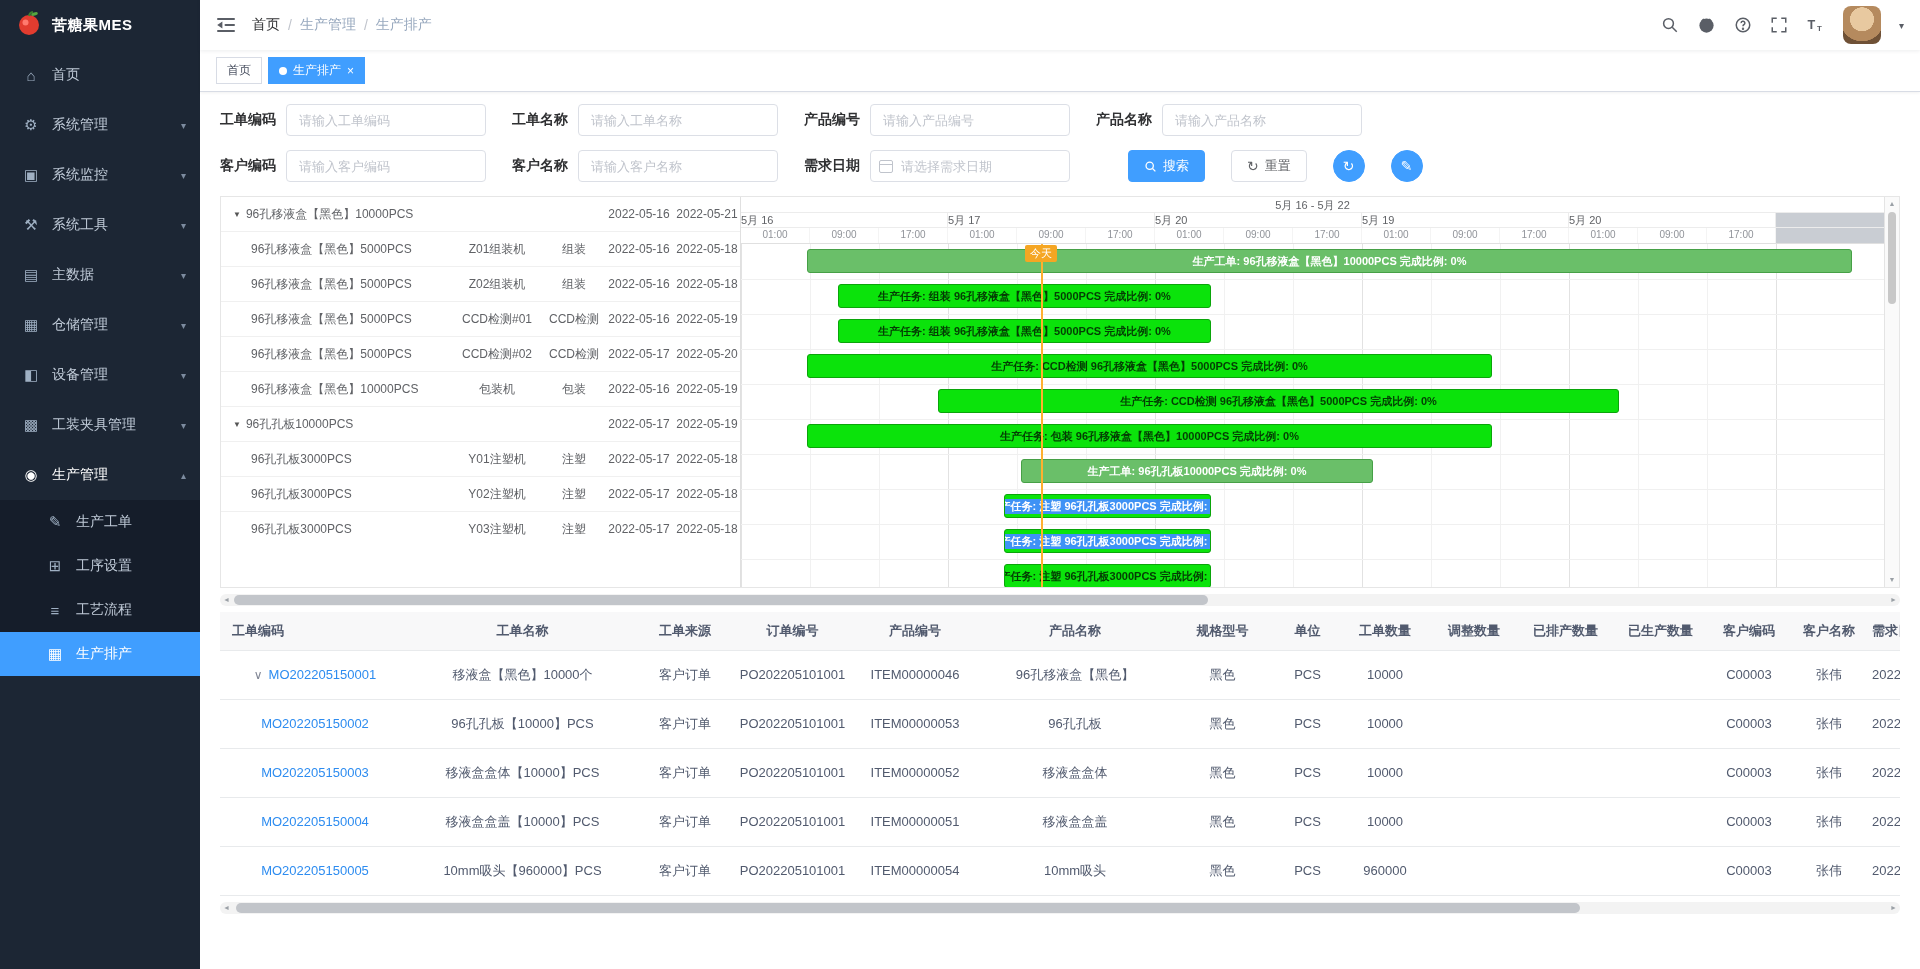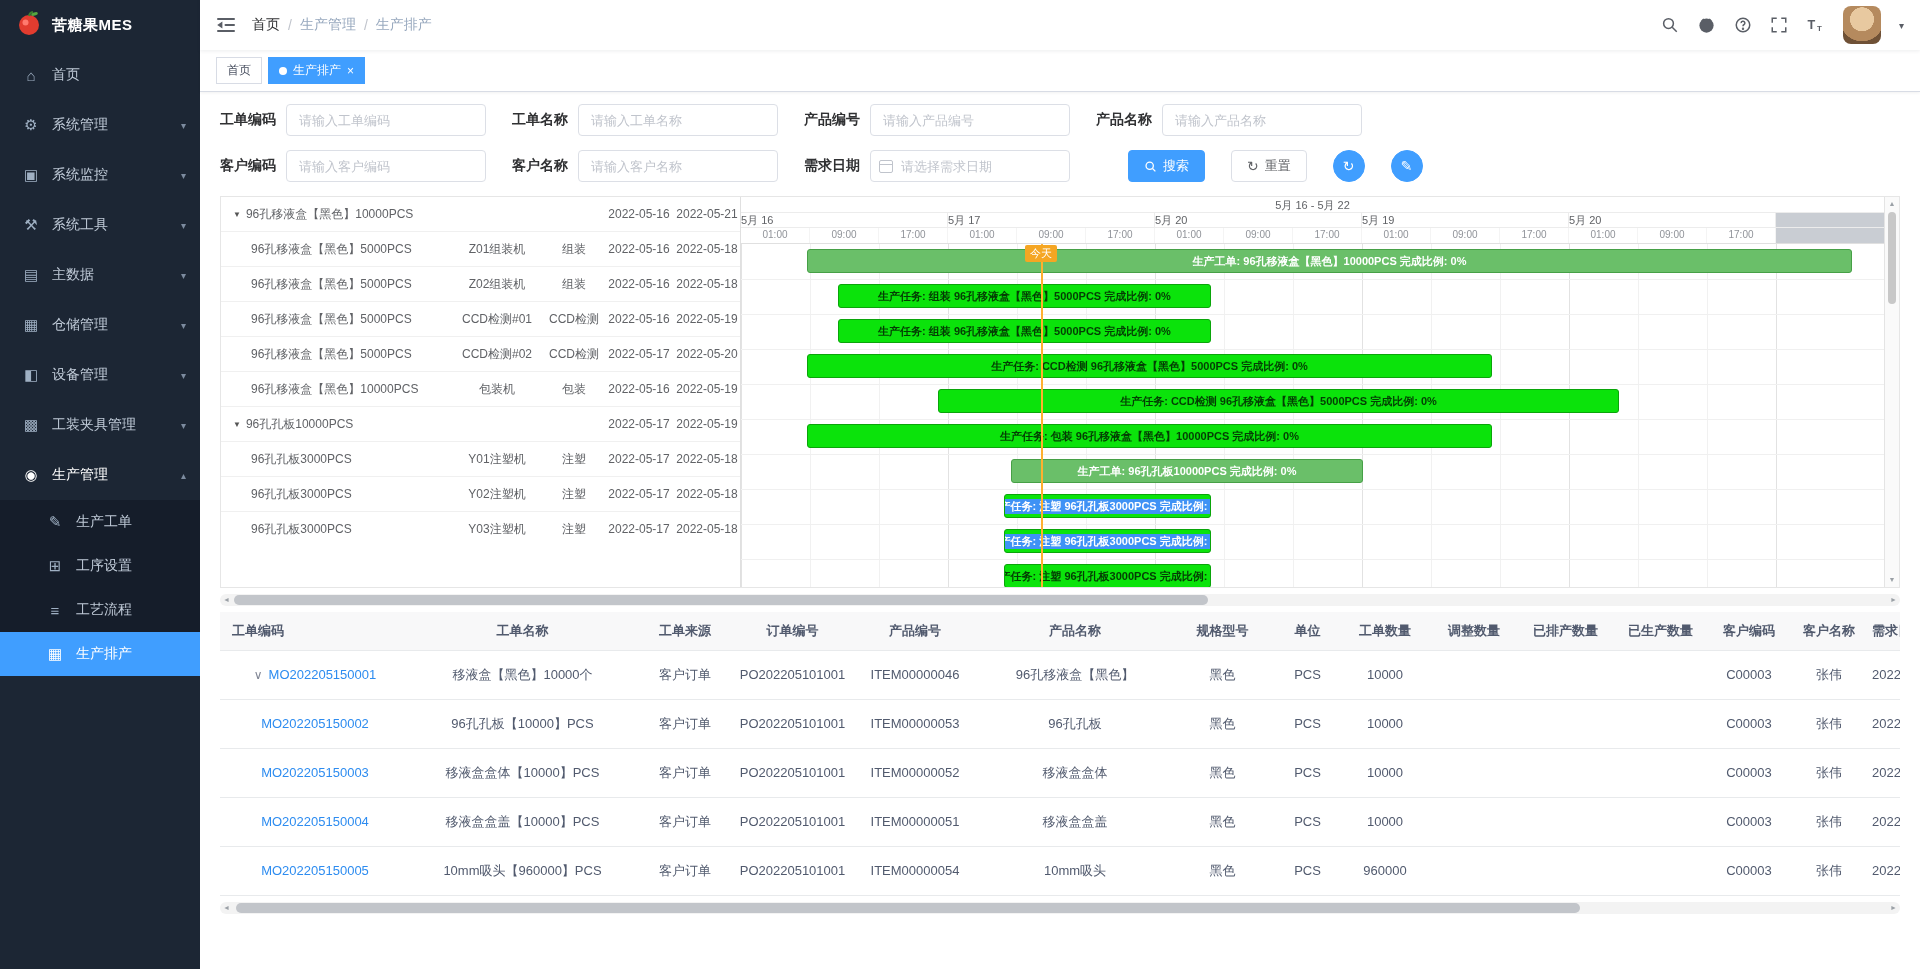--- a/index.html
+++ b/index.html
@@ -501,21 +501,21 @@
               </div>
               <div class="bar task" style="left: 66px; width: 685px; top: 110px;">
                 <span class="bar-label">生产任务: CCD检测 96孔移液盒【黑色】5000PCS 完成比例: 0%</span>
               </div>
               <div class="bar task" style="left: 197px; width: 681px; top: 145px;">
                 <span class="bar-label">生产任务: CCD检测 96孔移液盒【黑色】5000PCS 完成比例: 0%</span>
               </div>
               <div class="bar task" style="left: 66px; width: 685px; top: 180px;">
                 <span class="bar-label">生产任务: 包装 96孔移液盒【黑色】10000PCS 完成比例: 0%</span>
               </div>
-              <div class="bar order" style="left: 270px; width: 352px; top: 215px;">
+              <div class="bar order" style="left: 280px; width: 352px; top: 215px;">
                 <span class="bar-label">生产工单: 96孔孔板10000PCS 完成比例: 0%</span>
               </div>
               <div class="bar task selected" style="left: 263px; width: 207px; top: 250px;">
                 <span class="bar-label">生产任务: 注塑 96孔孔板3000PCS 完成比例: 0%</span>
               </div>
               <div class="bar task selected" style="left: 263px; width: 207px; top: 285px;">
                 <span class="bar-label">生产任务: 注塑 96孔孔板3000PCS 完成比例: 0%</span>
               </div>
               <div class="bar task" style="left: 263px; width: 207px; top: 320px;">
                 <span class="bar-label">生产任务: 注塑 96孔孔板3000PCS 完成比例: 0%</span>

